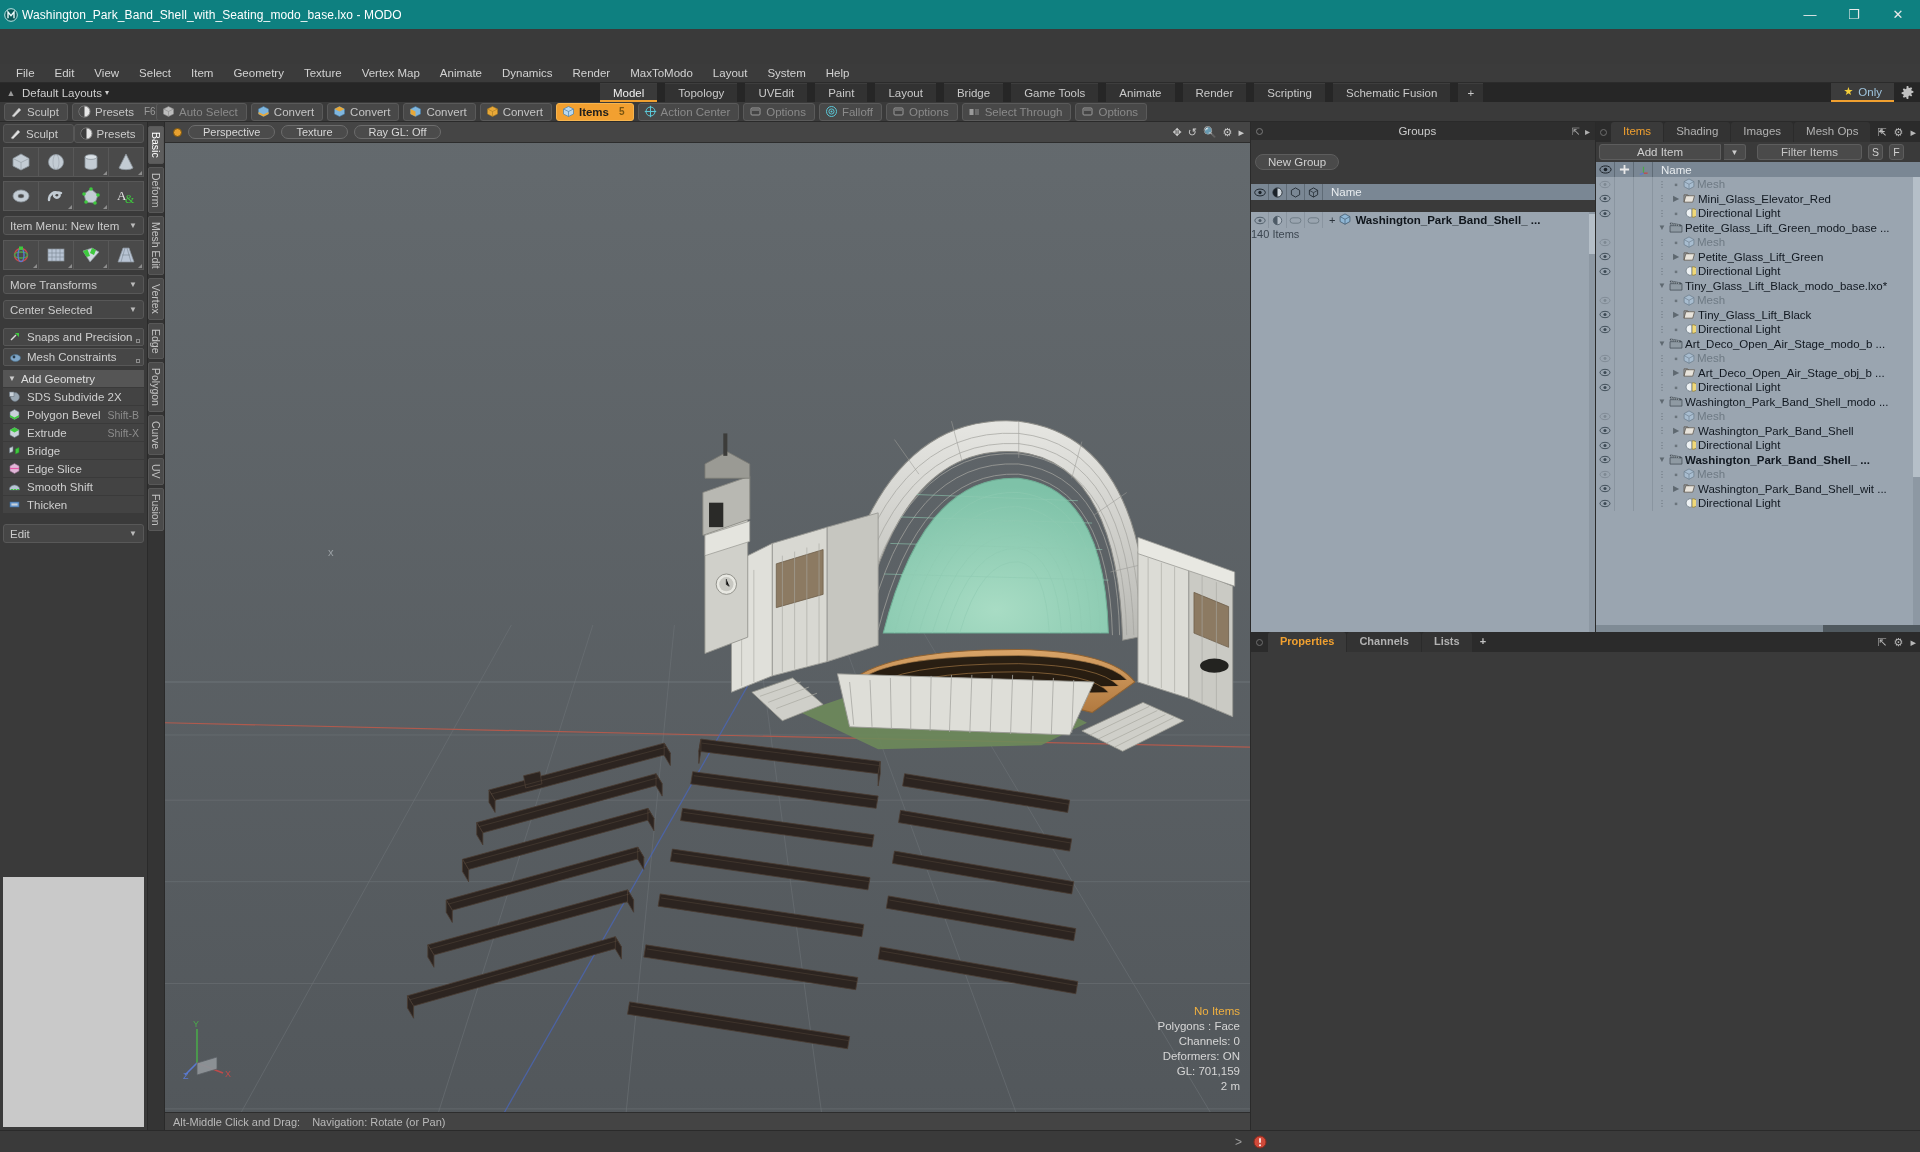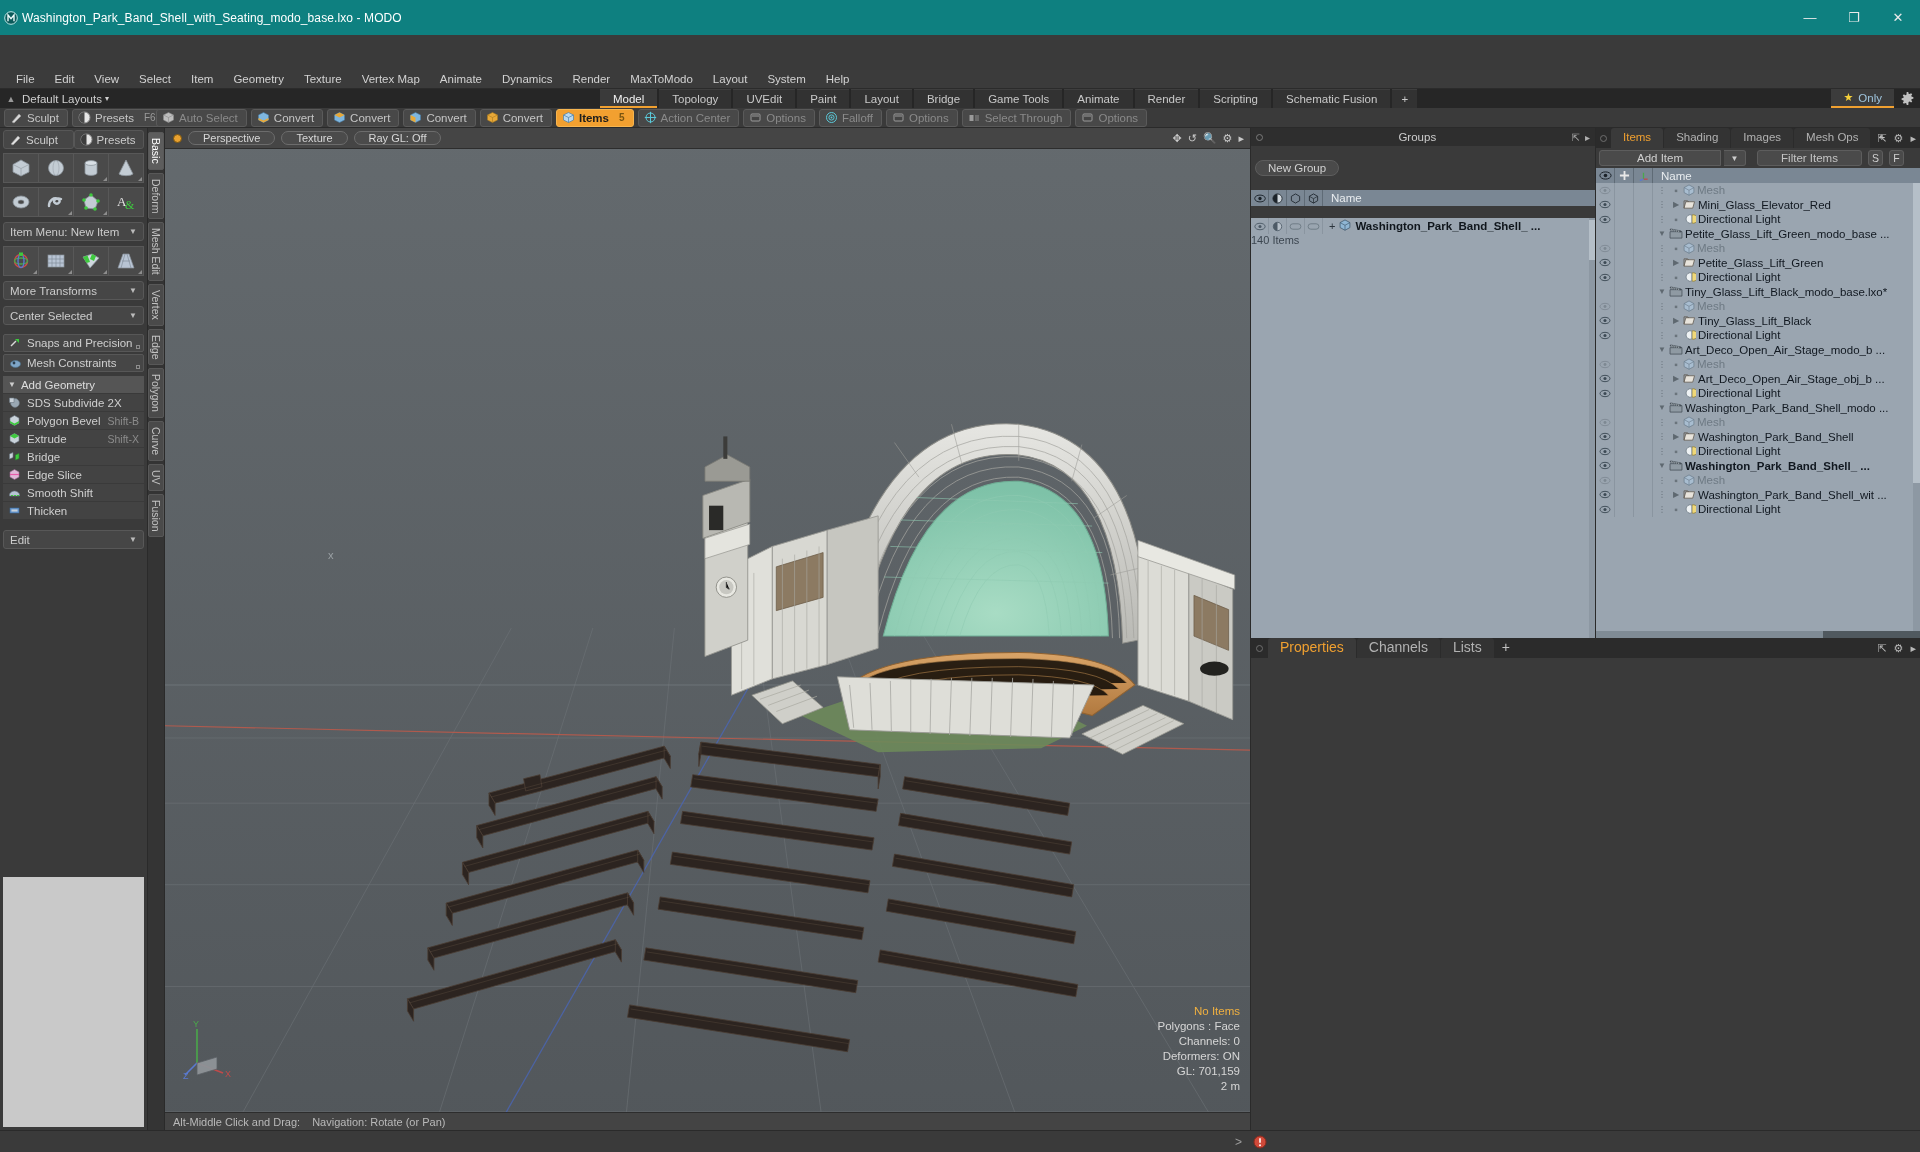--- a/index.html
+++ b/index.html
@@ -5,38 +5,38 @@
   * { box-sizing: border-box; margin:0; padding:0; }
   html,body { width:1920px; height:1152px; overflow:hidden; }
   body {
     font-family: "Liberation Sans", sans-serif;
     background:#3a3a3a; color:#c8c8c8; font-size:12px;
     -webkit-font-smoothing: none;
   }
   .app { width:1920px; height:1152px; display:flex; flex-direction:column; }
 
   
-  .titlebar{height:35px;background:#0e8080;display:flex;align-items:center;flex:0 0 auto;}
+  .titlebar{height:29px;background:#0e8080;display:flex;align-items:center;flex:0 0 auto;}
   .tb-logo{width:22px;height:23px;display:flex;align-items:center;justify-content:center;}
   .tb-logo svg{display:block;}
   .tb-title{color:#ffffff;font-size:12px;letter-spacing:.1px;}
   .tb-spacer{flex:1;}
   .tb-btn{width:44px;height:23px;display:flex;align-items:center;justify-content:center;color:#eaeaea;font-size:13px;}
 
   
   .menubar{height:19px;background:#3b3b3b;display:flex;align-items:center;padding-left:6px;flex:0 0 auto;border-bottom:1px solid #2b2b2b;margin-top:35px;}
   .menubar .mi{padding:0 10px;height:19px;line-height:19px;color:#d2d2d2;font-size:11.5px;}
 
   
   .layoutbar{height:19px;background:#262626;display:flex;align-items:center;flex:0 0 auto;position:relative;}
   .lb-arrow{width:22px;text-align:center;color:#9a9a9a;font-size:9px;}
   .lb-label{color:#cfcfcf;font-size:11.5px;padding-right:3px;}
   .lb-caret{color:#cfcfcf;font-size:8px;}
   .modetabs{position:absolute;left:600px;top:0;display:flex;height:19px;}
-  .mtab{height:19px;line-height:18px;padding:0 13px;color:#c9c9c9;font-size:11.5px;background:#323232;margin-right:2px;border-top:1px solid #3e3e3e;}
+  .mtab{height:19px;line-height:18px;padding:0 13px;color:#c9c9c9;font-size:11.5px;background:#323232;margin-right:8px;border-top:1px solid #3e3e3e;}
   .mtab.active{color:#f0f0f0;border-bottom:2px solid #f0a030;background:#3a3a3a;}
   .mtab.plus{padding:0 9px;}
   .lb-right{position:absolute;right:0;top:0;height:19px;display:flex;align-items:center;}
   .only-btn{display:flex;align-items:center;gap:5px;background:#3c3c3c;border-bottom:2px solid #f0a030;height:19px;padding:0 12px;}
   .only-btn .star{color:#f5cf3a;font-size:11px;}
   .only-btn .t{color:#9fc4dd;font-size:11.5px;}
   .gear-btn{width:26px;height:19px;display:flex;align-items:center;justify-content:center;color:#bbb;font-size:12px;}
 
   
   .toolbar{height:20px;background:#3a3a3a;display:flex;align-items:center;flex:0 0 auto;border-bottom:1px solid #2a2a2a;}
@@ -138,21 +138,21 @@
   .itxt.dim{color:#6e7a84;}
   .itxt.bold{font-weight:bold;}
   .ilist-scroll{position:absolute;right:0;top:0;width:7px;height:100%;background:#8d98a3;}
   .ilist-scroll i{display:block;width:7px;height:300px;background:#b5bfc8;}
   .ihscroll{height:7px;background:#50595f;}
   .ihscroll i{display:block;height:7px;width:70%;background:#7f8b95;}
 
   .rbottom{flex:1;display:flex;flex-direction:column;background:#3a3a3a;}
   .prop-tabs{height:20px;background:#2b2b2b;display:flex;align-items:center;position:relative;}
   .prop-tabs .dot{width:7px;height:7px;border-radius:50%;border:1px solid #6e6e6e;margin:0 5px;}
-  .ptab{height:20px;line-height:19px;padding:0 12px;font-size:14px;color:#b2b2b2;background:#333;margin-right:1px;border-radius:3px 3px 0 0;}
+  .ptab{height:20px;line-height:19px;padding:0 12px;font-size:11px;color:#b2b2b2;background:#333;margin-right:1px;border-radius:3px 3px 0 0;font-weight:bold;}
   .ptab.active{background:#3a3a3a;color:#f0a030;}
   .ptab.plus{padding:0 7px;background:transparent;color:#c2c2c2;}
   .prop-ctl{position:absolute;right:4px;display:flex;gap:7px;align-items:center;color:#b8b8b8;font-size:11px;}
   .propbody{flex:1;background:#3a3a3a;}
 
   
   .cmdbar{height:22px;background:#3a3a3a;display:flex;align-items:center;flex:0 0 auto;border-top:1px solid #2a2a2a;}
   .cmd-left{width:1250px;flex:0 0 1250px;display:flex;align-items:center;justify-content:flex-end;padding-right:8px;color:#9d9d9d;font-size:12px;}
   .cmd-input{flex:1;height:16px;background:#2b2b2b;border:1px solid #202020;border-radius:2px;display:flex;align-items:center;padding:0 6px;color:#8a8a8a;font-size:11.5px;margin-right:4px;}
   .cmd-btn{width:20px;height:16px;display:flex;align-items:center;justify-content:center;margin-right:4px;}

